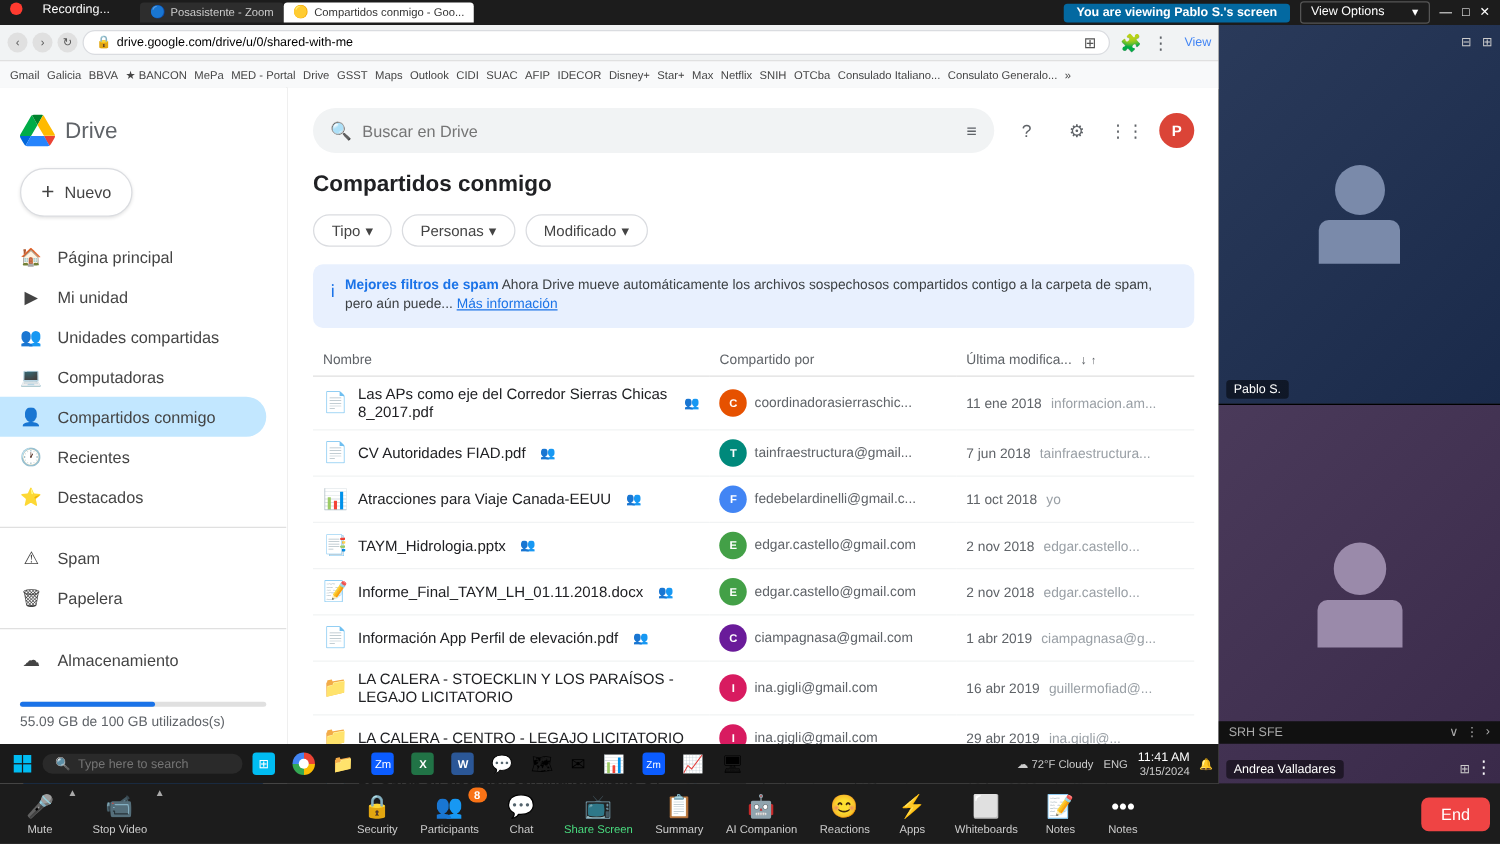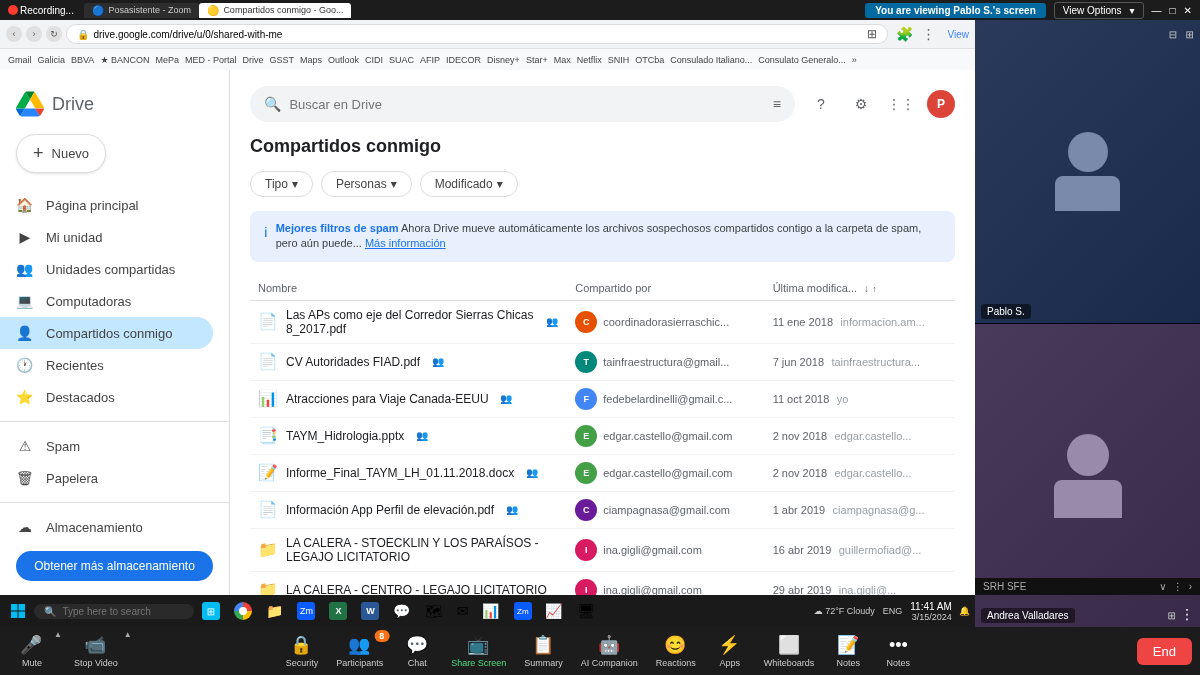--- a/index.html
+++ b/index.html
@@ -4,27 +4,27 @@
   <style>
     * { box-sizing: border-box; margin: 0; padding: 0; }
     body { width: 1200px; height: 675px; overflow: hidden; font-family: Arial, sans-serif; background: #1a1a1a; position: relative; }
 
     
     .zoom-top-bar {
       position: absolute; top: 0; left: 0; right: 0; height: 20px;
       background: #1c1c1c; display: flex; align-items: center; justify-content: space-between;
       padding: 0 8px; z-index: 100;
     }
-    .zoom-top-bar-left { display: flex; align-items: center; gap: 2px; }
+    .zoom-top-bar-left { display: flex; gap: 16px; }
     .zoom-recording-dot { width: 10px; height: 10px; background: #ff3b30; border-radius: 50%; display: inline-block; }
     .zoom-recording-text { color: #fff; font-size: 10px; }
     .zoom-tab { background: #2d2d2d; color: #ccc; font-size: 9px; padding: 2px 8px; border-radius: 3px 3px 0 0; display: flex; align-items: center; gap: 4px; }
     .zoom-tab-google { background: #fff; color: #333; }
     .zoom-viewing-banner { background: #0369a1; color: #fff; font-size: 10px; padding: 2px 10px; border-radius: 3px; font-weight: bold; }
-    .view-options-btn { color: #fff; font-size: 10px; background: transparent; border: 1px solid #555; padding: 2px 8px; border-radius: 3px; display: flex; align-items: flex-start; gap: 8px; cursor: pointer; }
+    .view-options-btn { color: #fff; font-size: 10px; background: transparent; border: 1px solid #555; padding: 2px 8px; border-radius: 3px; display: flex; align-items: flex-start; gap: 22px; cursor: pointer; }
 
     
     .browser-chrome { position: absolute; top: 20px; left: 0; width: 975px; background: #f1f3f4; border-bottom: 1px solid #dadce0; }
     .browser-nav-bar { height: 28px; display: flex; align-items: center; padding: 2px 6px; gap: 4px; background: #f1f3f4; }
     .browser-nav-btn { width: 16px; height: 16px; border-radius: 50%; background: #e0e0e0; display: flex; align-items: center; justify-content: center; font-size: 9px; color: #555; cursor: pointer; border: none; }
     .browser-address-bar { flex: 1; background: #fff; border: 1px solid #dadce0; border-radius: 12px; padding: 2px 10px; font-size: 10px; color: #333; display: flex; align-items: center; gap: 4px; }
     .browser-address-bar input { border: none; outline: none; flex: 1; font-size: 10px; background: transparent; }
     .browser-bookmark-bar { height: 22px; display: flex; align-items: center; padding: 0 8px; gap: 6px; overflow: hidden; background: #f8f9fa; border-top: 1px solid #e0e0e0; }
     .bookmark-item { font-size: 9px; color: #444; white-space: nowrap; cursor: pointer; }
 
@@ -244,20 +244,26 @@
     <div class="sidebar-nav-item">
       <span class="icon">🗑</span>
       <span>Papelera</span>
     </div>
     <div class="sidebar-divider"></div>
     <div class="sidebar-nav-item">
       <span class="icon">☁</span>
       <span>Almacenamiento</span>
     </div>
 
+    <div class="storage-bar-container">
+      <div class="storage-bar">
+        <div class="storage-bar-fill"></div>
+      </div>
+      <div class="storage-text">55.09 GB de 100 GB utilizados(s)</div>
+    </div>
     <div class="get-storage-btn">Obtener más almacenamiento</div>
   </div>
 
   <div class="drive-main">
 
     <div style="display:flex;align-items:center;gap:12px;margin-bottom:14px;">
       <div class="drive-header-search" style="flex:1;">
         <span style="color:#5f6368;font-size:14px;">🔍</span>
         <input type="text" placeholder="Buscar en Drive" style="">
         <span style="color:#5f6368;font-size:14px;">≡</span>

